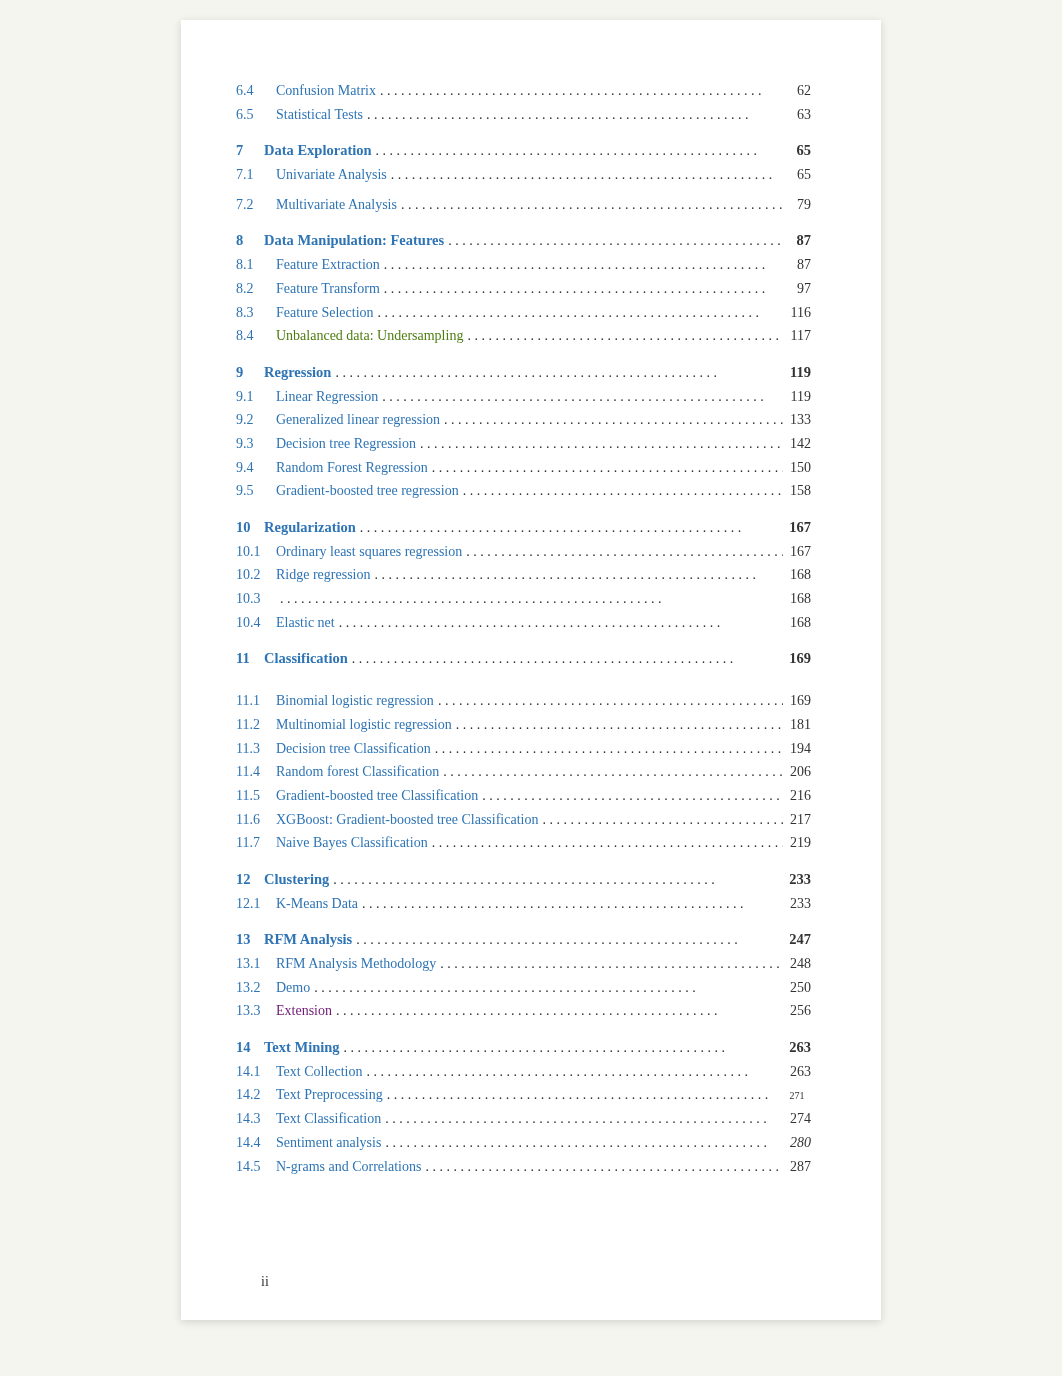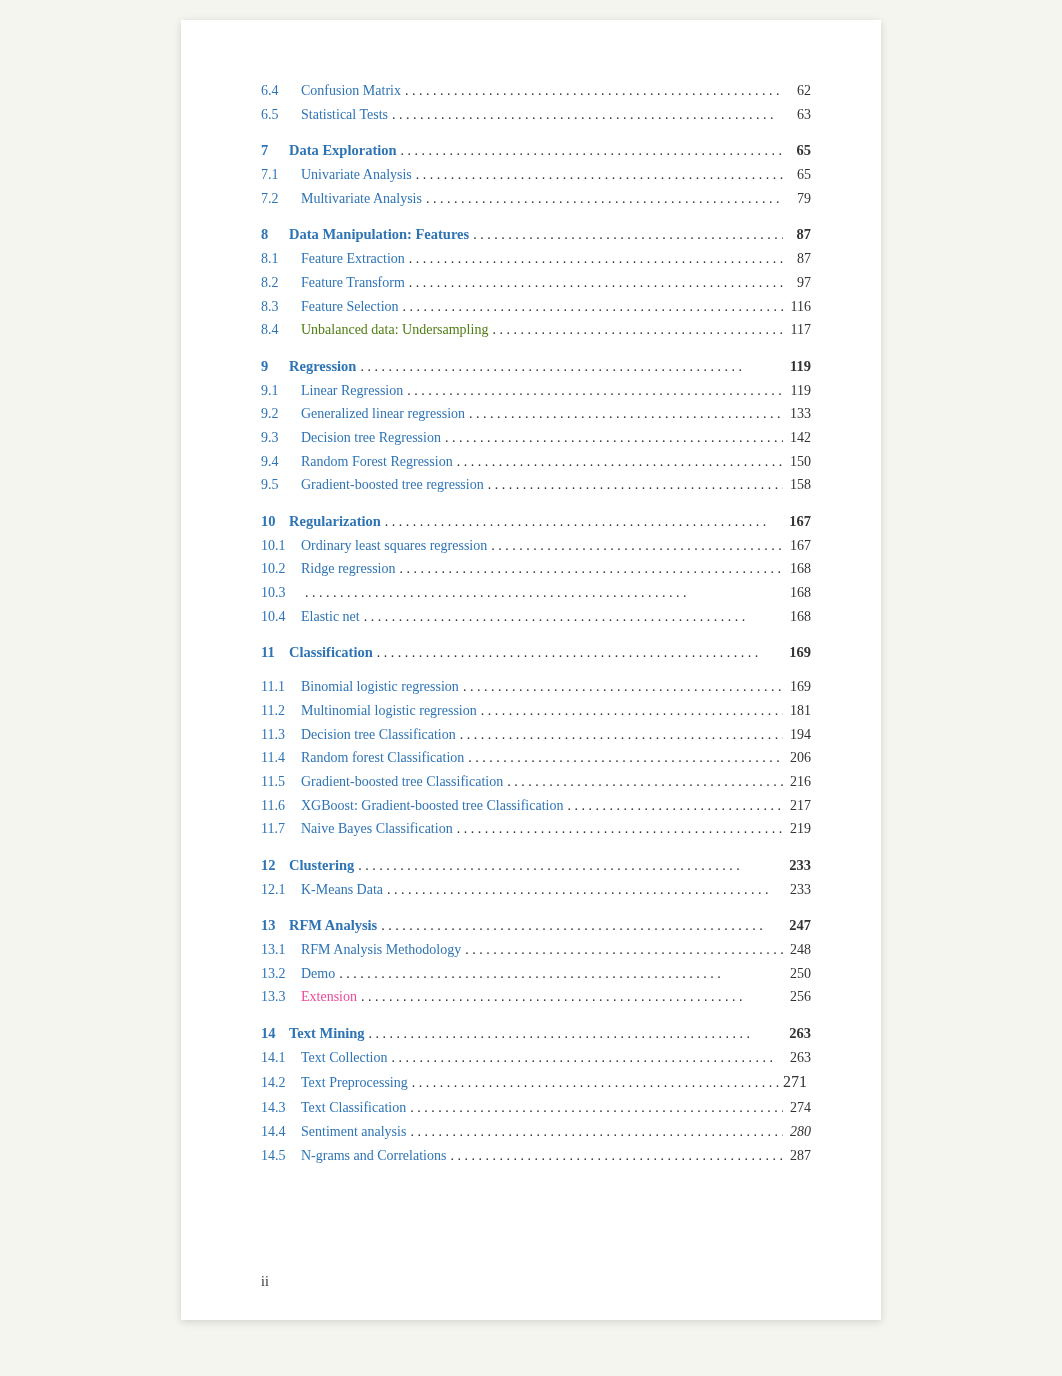--- a/index.html
+++ b/index.html
@@ -11,21 +11,21 @@
       display: flex;
       justify-content: center;
       align-items: flex-start;
       min-height: 1376px;
       padding: 20px;
     }
     .page {
       background: #fff;
       width: 700px;
       min-height: 1300px;
-      padding: 60px 70px 60px 80px;
+      padding: 60px 70px 60px 55px;
       box-shadow: 0 2px 8px rgba(0,0,0,0.15);
       position: relative;
     }
     .page-footer {
       position: absolute;
       bottom: 30px;
       left: 80px;
       color: #333;
       font-size: 14px;
     }
@@ -46,21 +46,21 @@
         <span style="color: rgb(46, 116, 181); font-size: 14px; flex-shrink: 0;">Statistical Tests</span>
         <span style="flex: 1 1 0%; overflow: hidden; color: rgb(51, 51, 51); font-size: 14px; white-space: nowrap; padding-left: 4px;"> . . . . . . . . . . . . . . . . . . . . . . . . . . . . . . . . . . . . . . . . . . . . . . . . . . . . . . .</span>
         <span style="color: rgb(51, 51, 51); font-size: 14px; min-width: 28px; text-align: right;">63</span>
       </div>
       <div style="display: flex; align-items: baseline; line-height: 1.55; margin-top: 14px; margin-bottom: 2px;">
         <span style="min-width: 28px; color: rgb(46, 116, 181); font-weight: bold; font-size: 14.5px; flex-shrink: 0;">7</span>
         <span style="color: rgb(46, 116, 181); font-weight: bold; font-size: 14.5px; flex-shrink: 0;">Data Exploration</span>
         <span style="flex: 1 1 0%; overflow: hidden; color: rgb(51, 51, 51); font-size: 14px; white-space: nowrap; padding-left: 4px;"> . . . . . . . . . . . . . . . . . . . . . . . . . . . . . . . . . . . . . . . . . . . . . . . . . . . . . . .</span>
         <span style="color: rgb(51, 51, 51); font-weight: bold; font-size: 14.5px; min-width: 28px; text-align: right;">65</span>
       </div>
-      <div style="display: flex; align-items: baseline; line-height: 1.55; margin-bottom: 2px;">
+      <div style="display: flex; align-items: baseline; line-height: 1.55; margin-bottom: 8px;">
         <span style="min-width: 40px; color: rgb(46, 116, 181); font-size: 14px; flex-shrink: 0;">7.1</span>
         <span style="color: rgb(46, 116, 181); font-size: 14px; flex-shrink: 0;">Univariate Analysis</span>
         <span style="flex: 1 1 0%; overflow: hidden; color: rgb(51, 51, 51); font-size: 14px; white-space: nowrap; padding-left: 4px;"> . . . . . . . . . . . . . . . . . . . . . . . . . . . . . . . . . . . . . . . . . . . . . . . . . . . . . . .</span>
         <span style="color: rgb(51, 51, 51); font-size: 14px; min-width: 28px; text-align: right;">65</span>
       </div>
       <div style="display: flex; align-items: center; line-height: 1.55; margin-bottom: 2px;">
         <span style="min-width: 40px; color: rgb(46, 116, 181); font-size: 14px; flex-shrink: 0;">7.2</span>
         <span style="color: rgb(46, 116, 181); font-size: 14px; flex-shrink: 0;">Multivariate Analysis</span>
         <span style="flex: 1 1 0%; overflow: hidden; color: rgb(51, 51, 51); font-size: 14px; white-space: nowrap; padding-left: 4px;"> . . . . . . . . . . . . . . . . . . . . . . . . . . . . . . . . . . . . . . . . . . . . . . . . . . . . . . .</span>
         <span style="color: rgb(51, 51, 51); font-size: 14px; min-width: 28px; text-align: right;">79</span>
@@ -153,21 +153,21 @@
         <span style="min-width: 40px; color: rgb(46, 116, 181); font-size: 14px; flex-shrink: 0;">10.3</span>
         <span style="flex: 1 1 0%; overflow: hidden; color: rgb(51, 51, 51); font-size: 14px; white-space: nowrap; padding-left: 4px;"> . . . . . . . . . . . . . . . . . . . . . . . . . . . . . . . . . . . . . . . . . . . . . . . . . . . . . . .</span>
         <span style="color: rgb(51, 51, 51); font-size: 14px; min-width: 28px; text-align: right;">168</span>
       </div>
       <div style="display: flex; align-items: baseline; line-height: 1.55; margin-bottom: 2px;">
         <span style="min-width: 40px; color: rgb(46, 116, 181); font-size: 14px; flex-shrink: 0;">10.4</span>
         <span style="color: rgb(46, 116, 181); font-size: 14px; flex-shrink: 0;">Elastic net</span>
         <span style="flex: 1 1 0%; overflow: hidden; color: rgb(51, 51, 51); font-size: 14px; white-space: nowrap; padding-left: 4px;"> . . . . . . . . . . . . . . . . . . . . . . . . . . . . . . . . . . . . . . . . . . . . . . . . . . . . . . .</span>
         <span style="color: rgb(51, 51, 51); font-size: 14px; min-width: 28px; text-align: right;">168</span>
       </div>
-      <div style="display: flex; align-items: baseline; line-height: 1.55; margin-top: 14px; margin-bottom: 12px;">
+      <div style="display: flex; align-items: baseline; line-height: 1.55; margin-top: 14px; margin-bottom: 20px;">
         <span style="min-width: 28px; color: rgb(46, 116, 181); font-weight: bold; font-size: 14.5px; flex-shrink: 0;">11</span>
         <span style="color: rgb(46, 116, 181); font-weight: bold; font-size: 14.5px; flex-shrink: 0;">Classification</span>
         <span style="flex: 1 1 0%; overflow: hidden; color: rgb(51, 51, 51); font-size: 14px; white-space: nowrap; padding-left: 4px;"> . . . . . . . . . . . . . . . . . . . . . . . . . . . . . . . . . . . . . . . . . . . . . . . . . . . . . . .</span>
         <span style="color: rgb(51, 51, 51); font-weight: bold; font-size: 14.5px; min-width: 28px; text-align: right;">169</span>
       </div>
       <div style="display: flex; align-items: baseline; line-height: 1.55; margin-bottom: 2px;">
         <span style="min-width: 40px; color: rgb(46, 116, 181); font-size: 14px; flex-shrink: 0;">11.1</span>
         <span style="color: rgb(46, 116, 181); font-size: 14px; flex-shrink: 0;">Binomial logistic regression</span>
         <span style="flex: 1 1 0%; overflow: hidden; color: rgb(51, 51, 51); font-size: 14px; white-space: nowrap; padding-left: 4px;"> . . . . . . . . . . . . . . . . . . . . . . . . . . . . . . . . . . . . . . . . . . . . . . . . . . . . . . .</span>
         <span style="color: rgb(51, 51, 51); font-size: 14px; min-width: 28px; text-align: right;">169</span>
@@ -233,41 +233,41 @@
         <span style="color: rgb(51, 51, 51); font-size: 14px; min-width: 28px; text-align: right;">248</span>
       </div>
       <div style="display: flex; align-items: baseline; line-height: 1.55; margin-bottom: 2px;">
         <span style="min-width: 40px; color: rgb(46, 116, 181); font-size: 14px; flex-shrink: 0;">13.2</span>
         <span style="color: rgb(46, 116, 181); font-size: 14px; flex-shrink: 0;">Demo</span>
         <span style="flex: 1 1 0%; overflow: hidden; color: rgb(51, 51, 51); font-size: 14px; white-space: nowrap; padding-left: 4px;"> . . . . . . . . . . . . . . . . . . . . . . . . . . . . . . . . . . . . . . . . . . . . . . . . . . . . . . .</span>
         <span style="color: rgb(51, 51, 51); font-size: 14px; min-width: 28px; text-align: right;">250</span>
       </div>
       <div style="display: flex; align-items: baseline; line-height: 1.55; margin-bottom: 2px;">
         <span style="min-width: 40px; color: rgb(46, 116, 181); font-size: 14px; flex-shrink: 0;">13.3</span>
-        <span style="color: #ec4899; font-size: 14px; flex-shrink: 0;">Extension</span>
+        <span style="color: #701a75; font-size: 14px; flex-shrink: 0;">Extension</span>
         <span style="flex: 1 1 0%; overflow: hidden; color: rgb(51, 51, 51); font-size: 14px; white-space: nowrap; padding-left: 4px;"> . . . . . . . . . . . . . . . . . . . . . . . . . . . . . . . . . . . . . . . . . . . . . . . . . . . . . . .</span>
         <span style="color: rgb(51, 51, 51); font-size: 14px; min-width: 28px; text-align: right;">256</span>
       </div>
       <div style="display: flex; align-items: baseline; line-height: 1.55; margin-top: 14px; margin-bottom: 2px;">
         <span style="min-width: 28px; color: rgb(46, 116, 181); font-weight: bold; font-size: 14.5px; flex-shrink: 0;">14</span>
         <span style="color: rgb(46, 116, 181); font-weight: bold; font-size: 14.5px; flex-shrink: 0;">Text Mining</span>
         <span style="flex: 1 1 0%; overflow: hidden; color: rgb(51, 51, 51); font-size: 14px; white-space: nowrap; padding-left: 4px;"> . . . . . . . . . . . . . . . . . . . . . . . . . . . . . . . . . . . . . . . . . . . . . . . . . . . . . . .</span>
         <span style="color: rgb(51, 51, 51); font-weight: bold; font-size: 14.5px; min-width: 28px; text-align: right;">263</span>
       </div>
       <div style="display: flex; align-items: baseline; line-height: 1.55; margin-bottom: 2px;">
         <span style="min-width: 40px; color: rgb(46, 116, 181); font-size: 14px; flex-shrink: 0;">14.1</span>
         <span style="color: rgb(46, 116, 181); font-size: 14px; flex-shrink: 0;">Text Collection</span>
         <span style="flex: 1 1 0%; overflow: hidden; color: rgb(51, 51, 51); font-size: 14px; white-space: nowrap; padding-left: 4px;"> . . . . . . . . . . . . . . . . . . . . . . . . . . . . . . . . . . . . . . . . . . . . . . . . . . . . . . .</span>
         <span style="color: rgb(51, 51, 51); font-size: 14px; min-width: 28px; text-align: right;">263</span>
       </div>
       <div style="display: flex; align-items: baseline; line-height: 1.55; margin-bottom: 2px;">
         <span style="min-width: 40px; color: rgb(46, 116, 181); font-size: 14px; flex-shrink: 0;">14.2</span>
         <span style="color: rgb(46, 116, 181); font-size: 14px; flex-shrink: 0;">Text Preprocessing</span>
         <span style="flex: 1 1 0%; overflow: hidden; color: rgb(51, 51, 51); font-size: 14px; white-space: nowrap; padding-left: 4px;"> . . . . . . . . . . . . . . . . . . . . . . . . . . . . . . . . . . . . . . . . . . . . . . . . . . . . . . .</span>
-        <span style="color: rgb(51, 51, 51); font-size: 16px; min-width: 28px; text-align: left;">271</span>
+        <span style="color: rgb(51, 51, 51); font-size: 10px; min-width: 28px; text-align: center;">271</span>
       </div>
       <div style="display: flex; align-items: baseline; line-height: 1.55; margin-bottom: 2px;">
         <span style="min-width: 40px; color: rgb(46, 116, 181); font-size: 14px; flex-shrink: 0;">14.3</span>
         <span style="color: rgb(46, 116, 181); font-size: 14px; flex-shrink: 0;">Text Classification</span>
         <span style="flex: 1 1 0%; overflow: hidden; color: rgb(51, 51, 51); font-size: 14px; white-space: nowrap; padding-left: 4px;"> . . . . . . . . . . . . . . . . . . . . . . . . . . . . . . . . . . . . . . . . . . . . . . . . . . . . . . .</span>
         <span style="color: rgb(51, 51, 51); font-size: 14px; min-width: 28px; text-align: right;">274</span>
       </div>
       <div style="display: flex; align-items: baseline; line-height: 1.55; margin-bottom: 2px;">
         <span style="min-width: 40px; color: rgb(46, 116, 181); font-size: 14px; flex-shrink: 0;">14.4</span>
         <span style="color: rgb(46, 116, 181); font-size: 14px; flex-shrink: 0;">Sentiment analysis</span>

